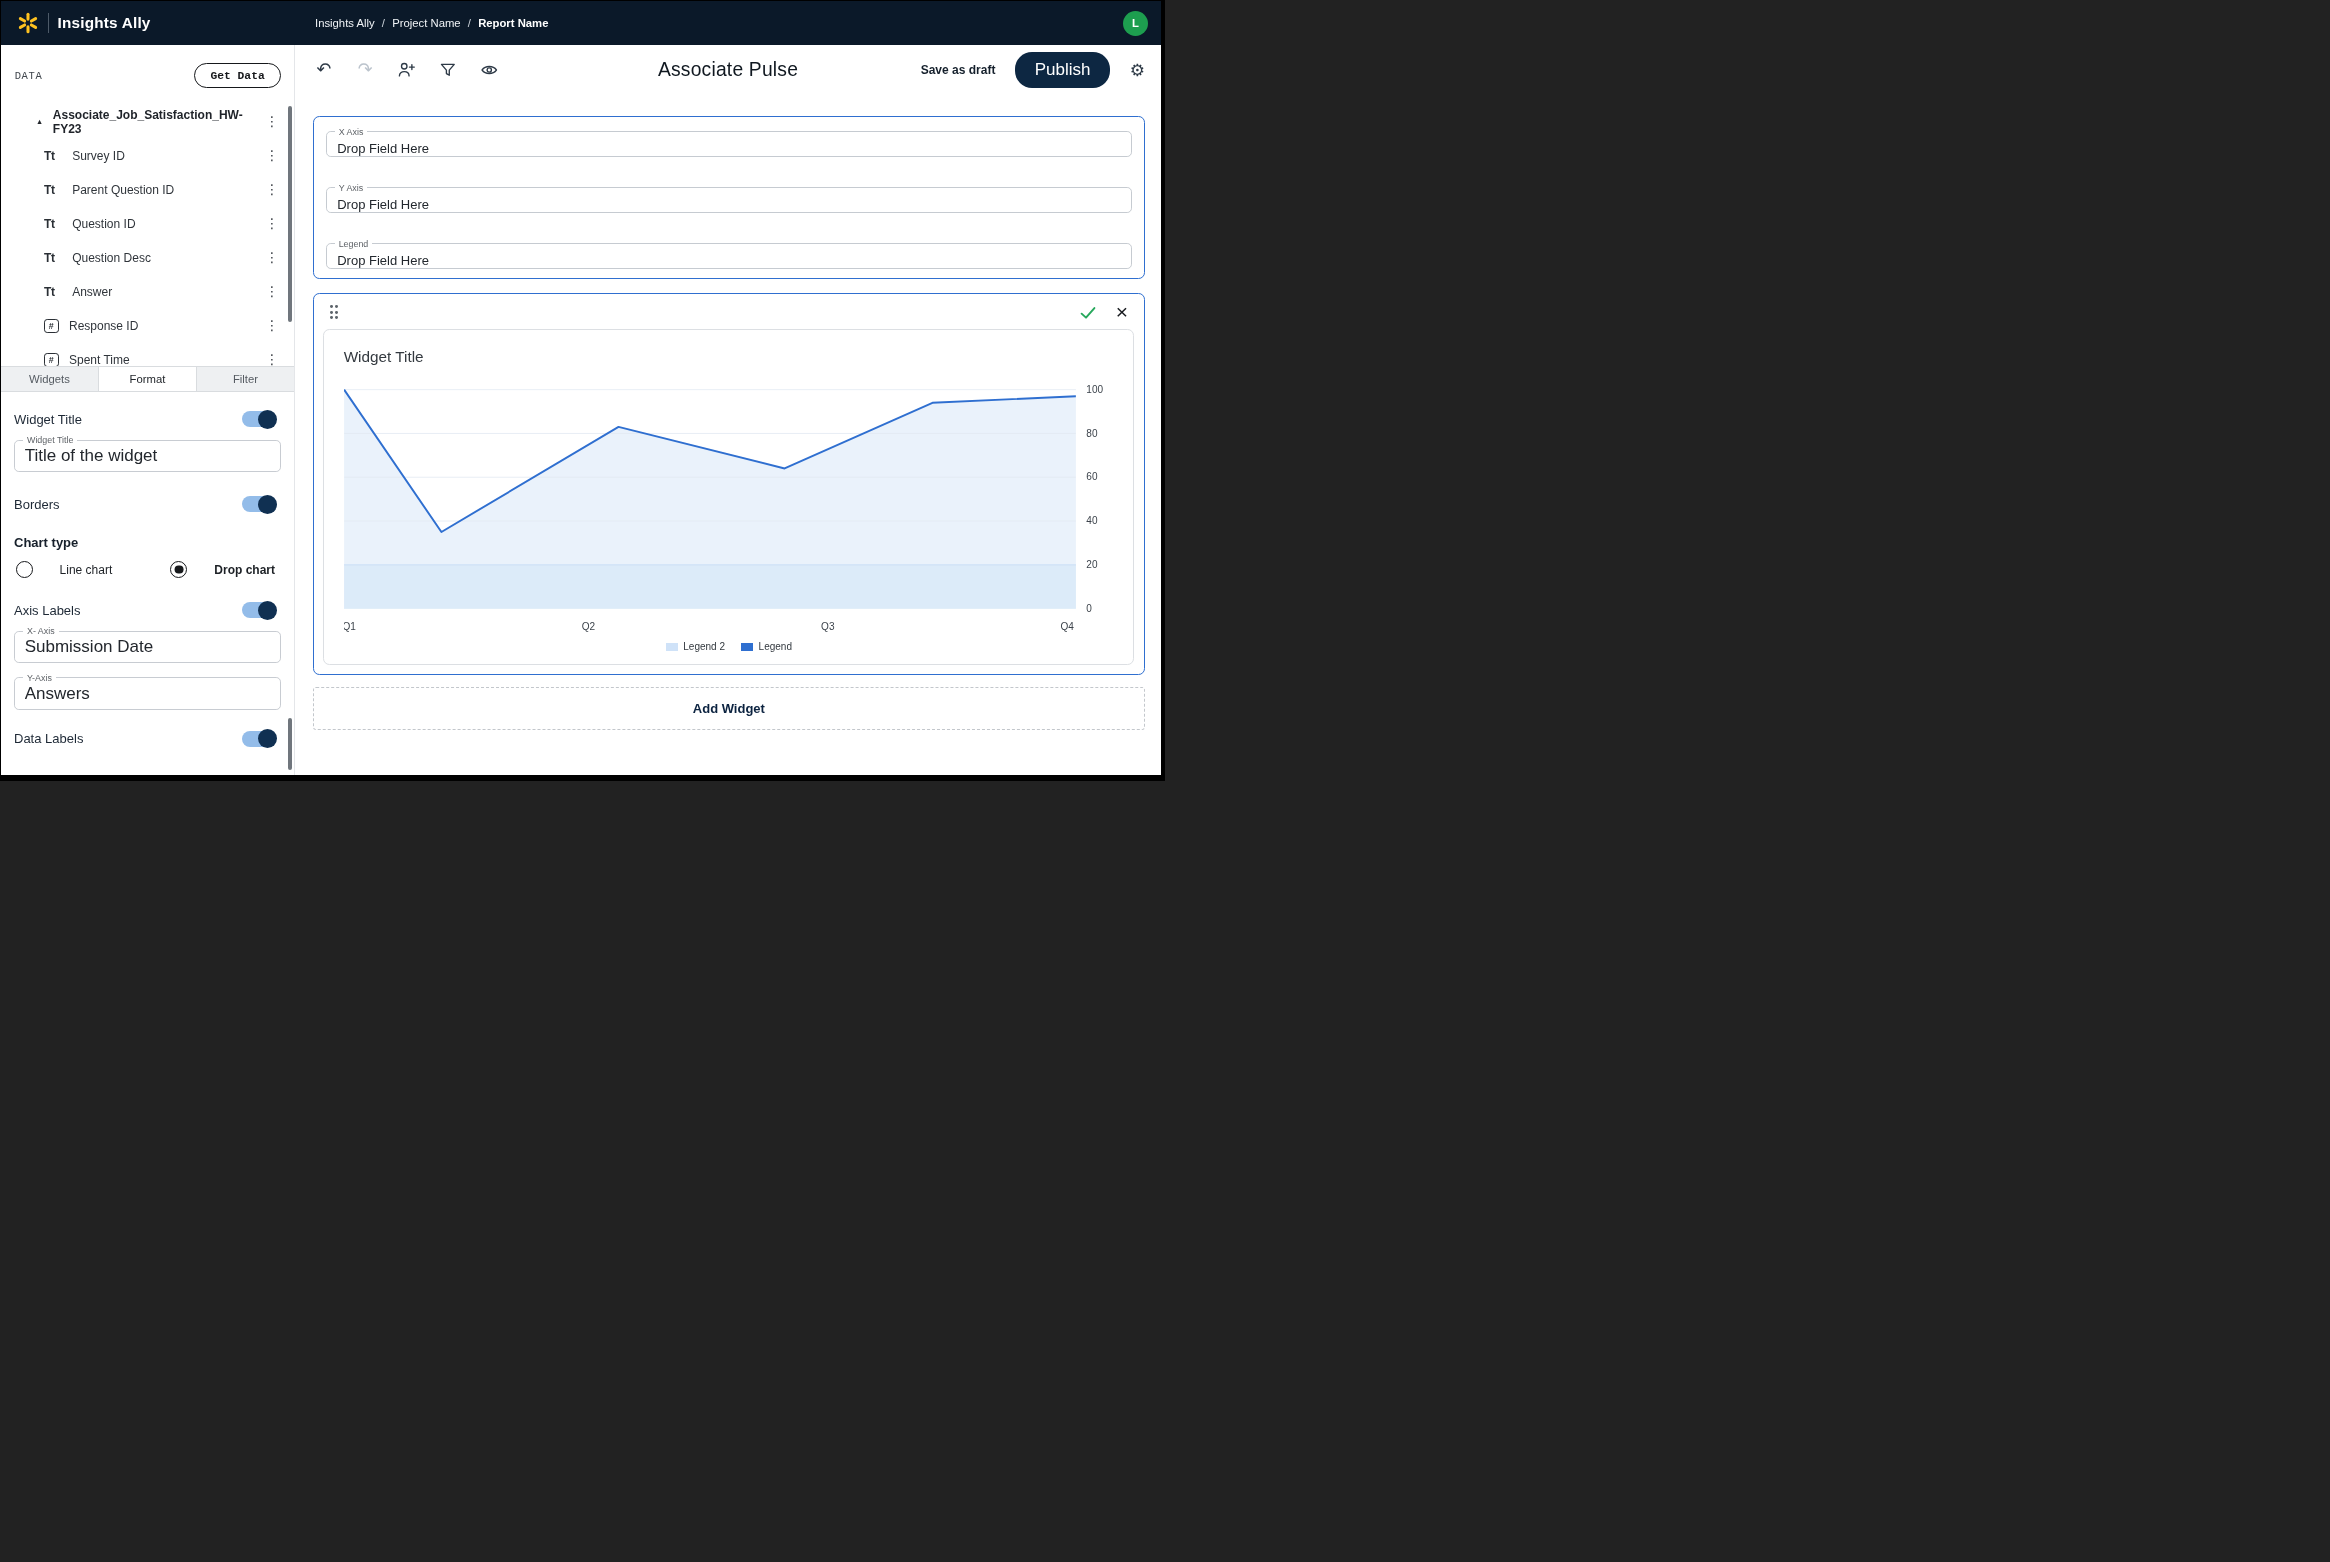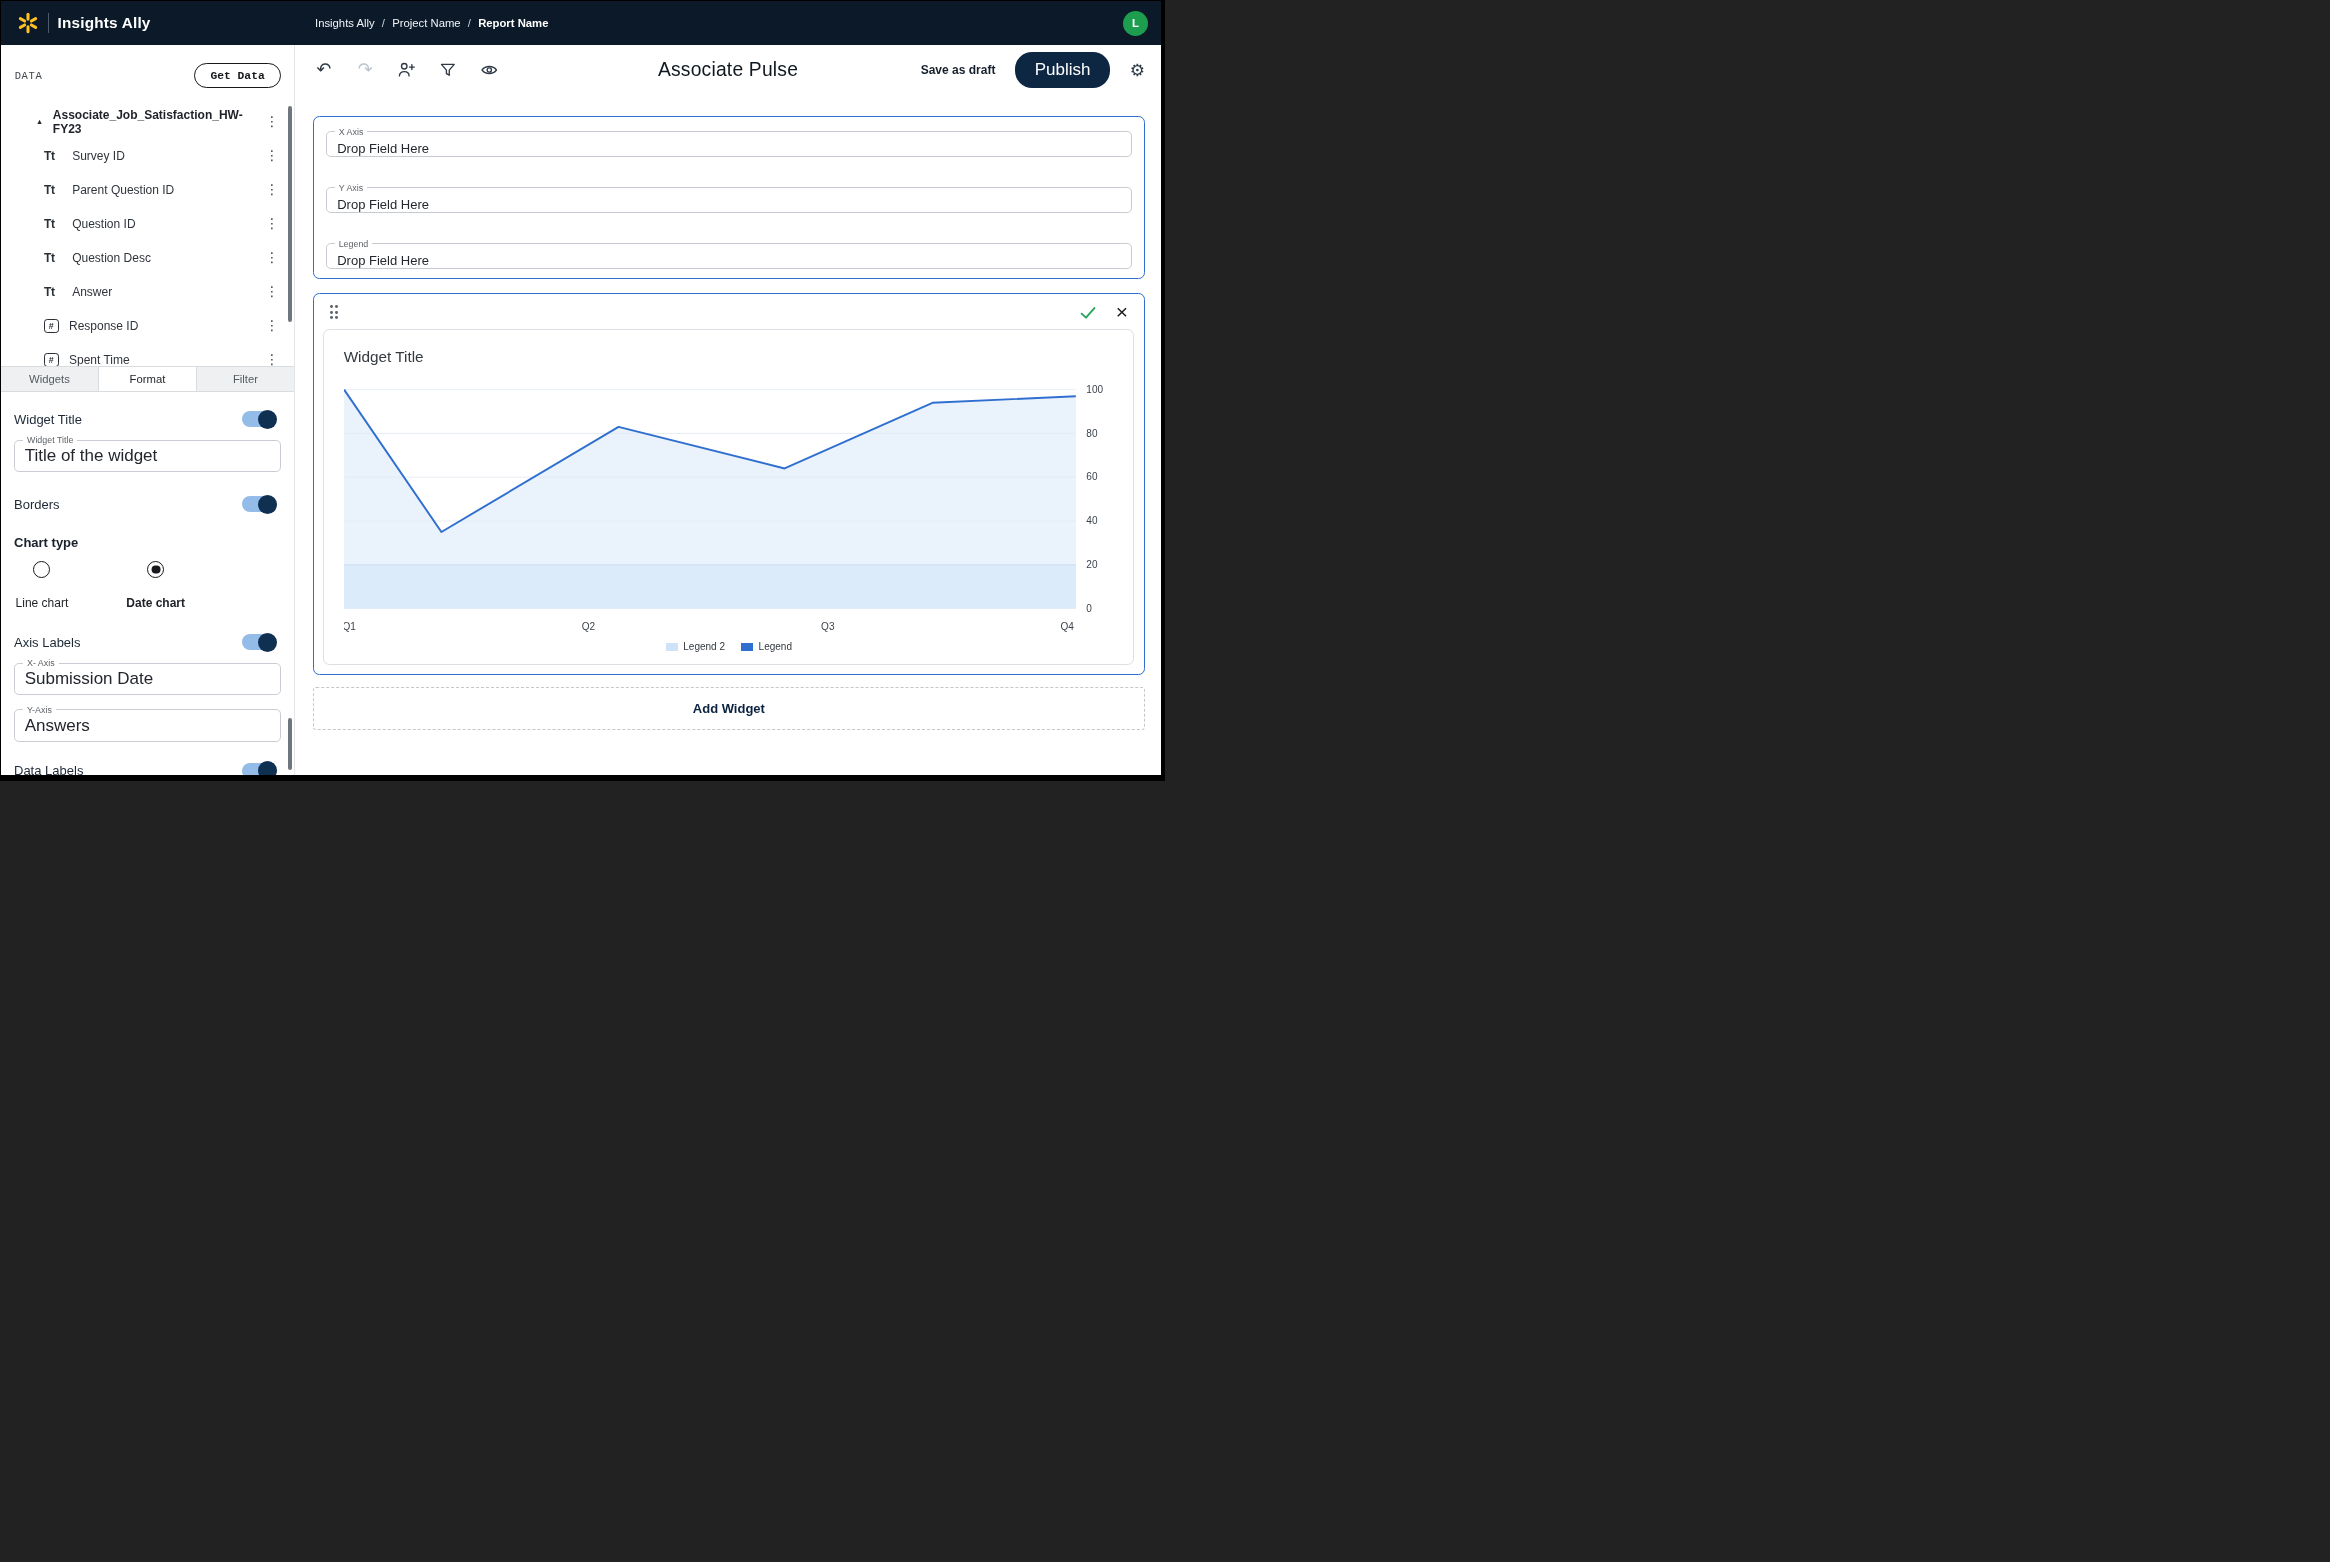--- a/index.html
+++ b/index.html
@@ -49,21 +49,21 @@
   .fmt-label { font-size:13px; color:#1d2835; }
   .fmt-heading { font-size:13px; font-weight:700; color:#17202b; }
   .toggle { width:34px; height:16px; border-radius:8.9px; background:#93bce9; position:relative; cursor:pointer; flex:0 0 auto; }
   .toggle::after { content:""; position:absolute; right:-0.8px; top:-1.6px; width:19.3px; height:19.3px; border-radius:50%; background:#103052; }
 
   fieldset.box { border:0.8px solid #c8ccd2; border-radius:4.8px; height:37px; padding:0; }
   fieldset.box legend { margin-left:8px; padding:0 4px; font-size:8.9px; color:#5f6368; }
   fieldset.box input { border:none; outline:none; width:92%; font-family:inherit; font-size:17px; color:#23272d; padding:0.8px 0 0 9.7px; background:transparent; }
 
   .radio-row { display:flex; align-items:center; gap:58px; padding-left:1.6px; }
-  .radio-opt { display:flex; align-items:center; gap:18px; cursor:pointer;flex-direction:column; }
+  .radio-opt { display:flex; align-items:center; gap:27px; cursor:pointer; }
   .radio { width:17px; height:17px; border:1.6px solid #17191c; border-radius:50%; position:relative; flex:0 0 auto; }
   .radio.checked::after { content:""; position:absolute; left:50%; top:50%; transform:translate(-50%,-50%); width:8.9px; height:8.9px; border-radius:50%; background:#17191c; }
   .radio-label { font-size:12px; color:#1d2126; }
   .radio-opt.selected .radio-label { font-weight:700; }
 
   .mt24{margin-top:19.3px}.mt10{margin-top:8px}.mt30{margin-top:24px}.mt28{margin-top:22.5px}.mt14{margin-top:11.3px}.mt12{margin-top:9.7px}.mt26{margin-top:21px}
 
   
   .toolbar { height:50px; flex:0 0 50px; display:flex; align-items:center; padding:0 16px 0 19.3px; position:relative; }
   .tool-icons { display:flex; align-items:center; gap:22px; }
@@ -209,21 +209,21 @@
         </div>
 
         <div class="fmt-heading mt28">Chart type</div>
         <div class="radio-row mt14">
           <span class="radio-opt">
             <span class="radio"></span>
             <span class="radio-label">Line chart</span>
           </span>
           <span class="radio-opt selected">
             <span class="radio checked"></span>
-            <span class="radio-label">Date chart</span>
+            <span class="radio-label">Drop chart</span>
           </span>
         </div>
 
         <div class="toggle-row mt30">
           <span class="fmt-label">Axis Labels</span>
           <span class="toggle"></span>
         </div>
         <fieldset class="box mt10">
           <legend>X- Axis</legend>
           <input type="text" value="Submission Date" style="">

